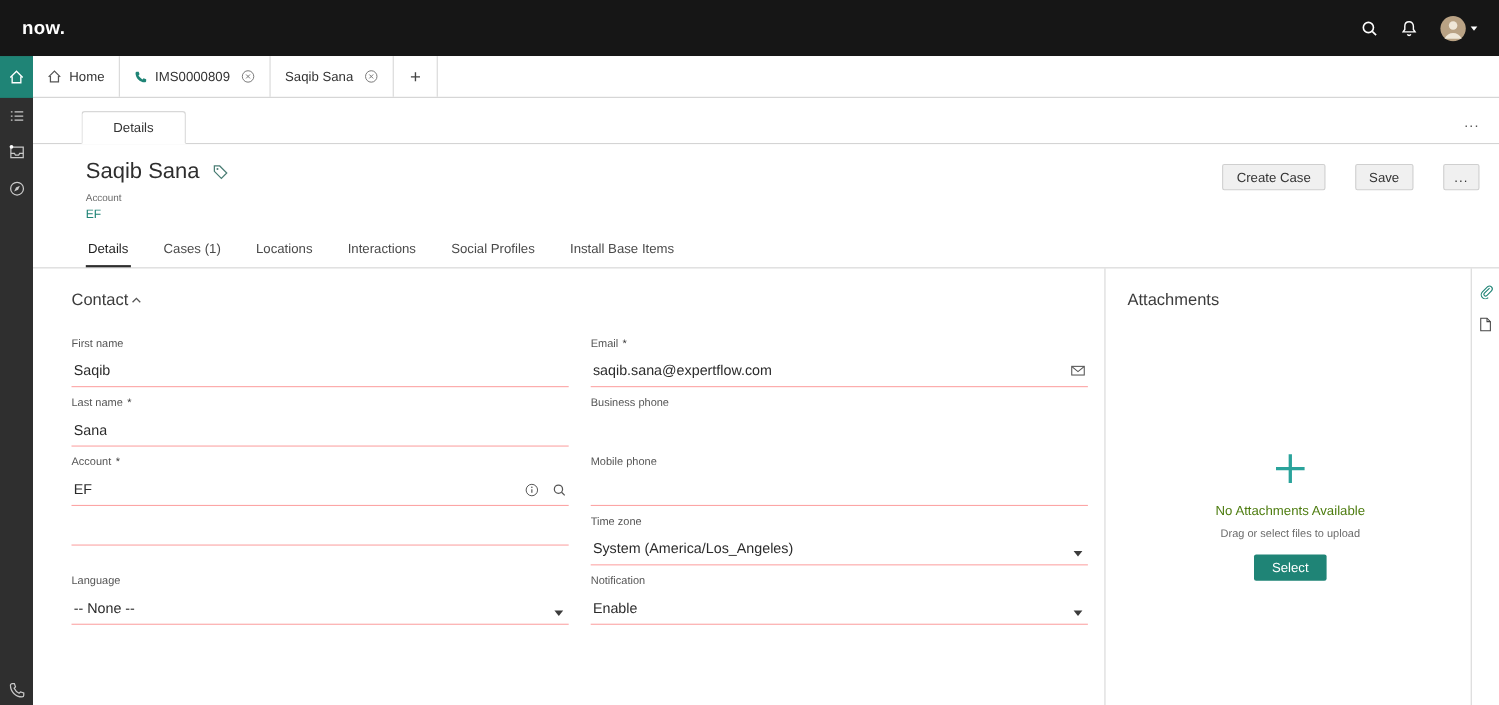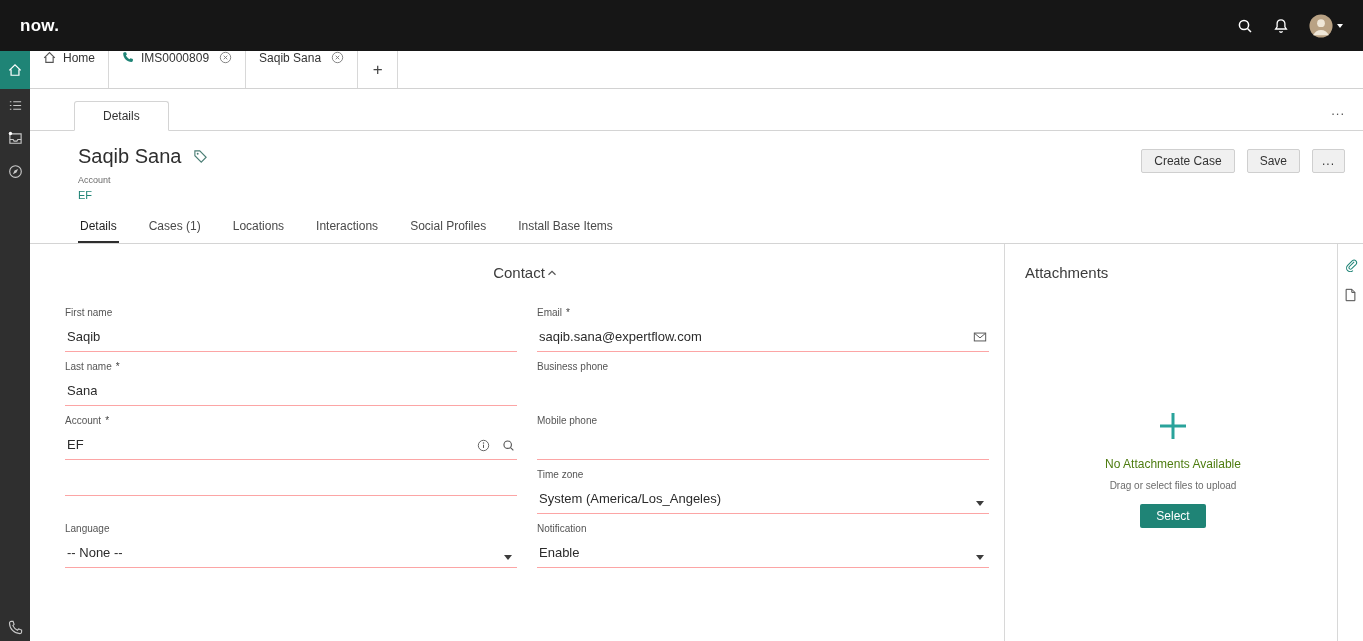--- a/index.html
+++ b/index.html
@@ -24,50 +24,50 @@
   .sidebar { width:30px; background:var(--sidebar-bg,#2f2f2f); display:flex; flex-direction:column; align-items:center; flex-shrink:0; }
   .side-home { width:30px; height:38px; background:var(--accent,#1f8476); color:#fff; display:flex; align-items:center; justify-content:center; }
   .side-btn { color:#c9c9c9; padding:9px 0; display:flex; justify-content:center; width:100%; }
   .side-spacer { flex:1; }
   .side-bottom { margin-bottom:12px; }
 
   .main { flex:1; display:flex; flex-direction:column; background:#fff; min-width:0; }
 
   
   .tabstrip { height:38px; border-bottom:1px solid #d2d2d2; display:flex; align-items:stretch; flex-shrink:0; }
-  .ws-tab { display:flex; align-items:flex-start; gap:7px; padding:0 13px; border-right:1px solid #d8d8d8; font-size:12px; color:#333; cursor:pointer; }
+  .ws-tab { display:flex; align-items:center; gap:7px; padding:0 13px; border-right:1px solid #d8d8d8; font-size:12px; color:#333; cursor:pointer; }
   .ws-ic { display:flex; color:#555; }
   .ws-ic.accent { color:var(--accent,#1f8476); }
   .ws-close { display:flex; color:#777; margin-left:3px; }
   .ws-add { width:40px; border-right:1px solid #d8d8d8; font-size:17px; color:#444; }
 
   
   .content { flex:1; display:flex; flex-direction:column; padding-top:12px; min-height:0; }
   .subtab-row { height:30px; border-bottom:1px solid #d4d4d4; display:flex; align-items:flex-end; padding-left:44px; position:relative; flex-shrink:0; }
   .subtab { height:30px; display:flex; align-items:center; padding:0 28px; background:#fff; border:1px solid #d4d4d4; border-bottom:1px solid #fff; margin-bottom:-1px; font-size:12px; color:#333; border-top-left-radius:3px; border-top-right-radius:3px; cursor:pointer; }
   .subtab-more { position:absolute; right:18px; top:2px; color:#555; font-size:13px; letter-spacing:1px; }
 
   .record-header { display:flex; justify-content:space-between; padding:14px 18px 6px 48px; flex-shrink:0; }
   .rh-titlerow { display:flex; align-items:center; gap:12px; }
   .rh-title { font-size:20px; font-weight:400; color:#2e2e2e; }
   .tag-ic { color:#4a7d74; display:flex; cursor:pointer; }
   .rh-account-label { font-size:9px; color:#6b6b6b; margin-top:7px; }
   .rh-account-value { font-size:11px; color:var(--link,#1f8476); margin-top:3px; display:inline-block; text-decoration:none; cursor:pointer; }
-  .rh-actions { display:flex; gap:12px; align-items:flex-start; padding-top:4px;justify-content:center; }
+  .rh-actions { display:flex; gap:27px; align-items:flex-start; padding-top:4px;justify-content:center; }
   .btn { background:#f0f0f0; border:1px solid #cfcfcf; border-radius:2px; height:24px; padding:0 12px; font-size:12px; color:#333; }
   .btn-more { padding:0 9px; letter-spacing:1px; }
 
   .record-tabs { display:flex; gap:28px; padding:6px 0 0 48px; border-bottom:1px solid #d4d4d4; flex-shrink:0; }
   .rtab { font-size:12px; color:#4a4a4a; padding:4px 2px 8px; border-bottom:2px solid transparent; cursor:pointer; }
   .rtab.active { color:#1f1f1f; border-bottom-color:var(--active-tab-underline,#2e2e2e); }
 
   
   .body-split { flex:1; display:flex; min-height:0; }
   .form-pane { width:975px; border-right:1px solid #d8d8d8; padding:20px 15px 0 35px; flex-shrink:0; }
-  .section-head { display:flex; justify-content:center; align-items:center; margin-bottom:26px; padding-right:2px; }
+  .section-head { display:flex; justify-content:flex-start; align-items:center; margin-bottom:26px; padding-right:2px; }
   .section-title { font-size:15px; color:#3c3c3c; }
   .collapse-btn { color:#555; display:flex; }
   .form-grid { display:grid; grid-template-columns:1fr 1fr; column-gap:20px; }
   .field { margin-bottom:9px; }
   .f-label { font-size:10px; color:#555; margin-bottom:7px; display:flex; align-items:center; gap:4px; }
   .req { font-size:10px; color:#3c3c3c; }
   .f-control { display:flex; align-items:flex-end; justify-content:space-between; border-bottom:1px solid #fca5a5; padding:1px 2px 7px 2px; min-height:27px; cursor:text; }
   .f-value { font-size:13px; color:#2b2b2b; white-space:nowrap; overflow:hidden; }
   .ctl-icons { display:flex; gap:12px; color:#555; align-items:center; }
   .caret { width:0; height:0; border-left:4px solid transparent; border-right:4px solid transparent; border-top:5px solid #3c3c3c; margin-right:3px; }

